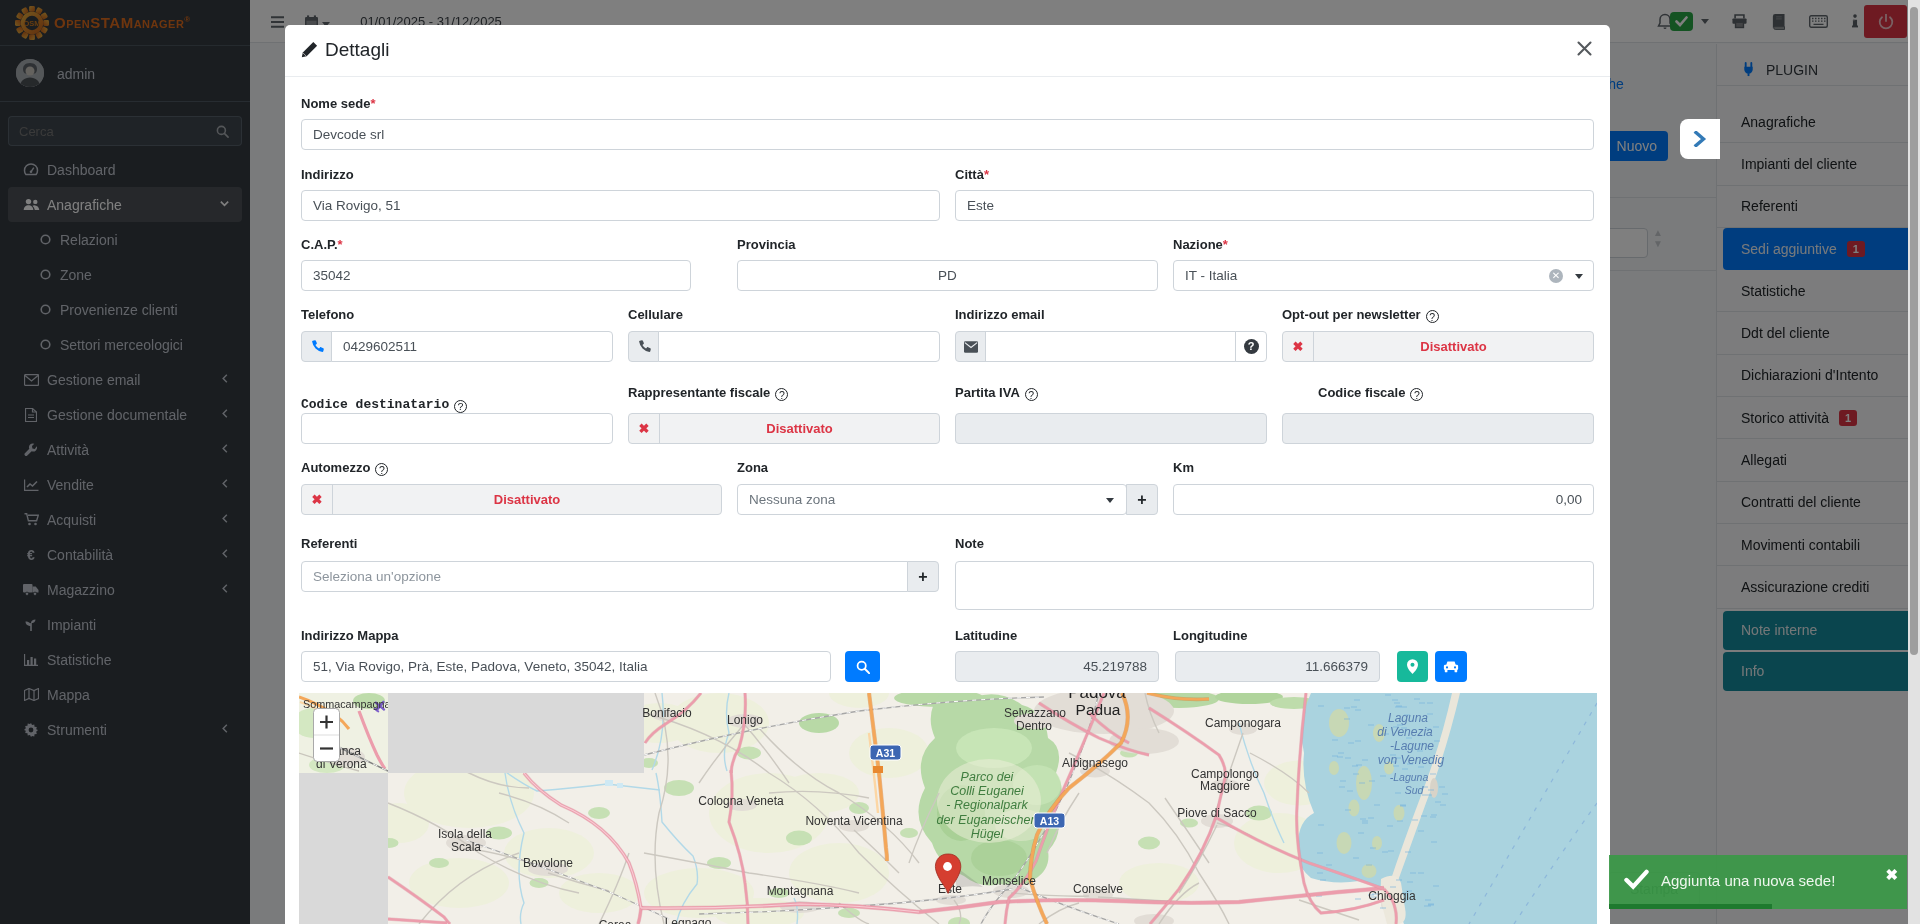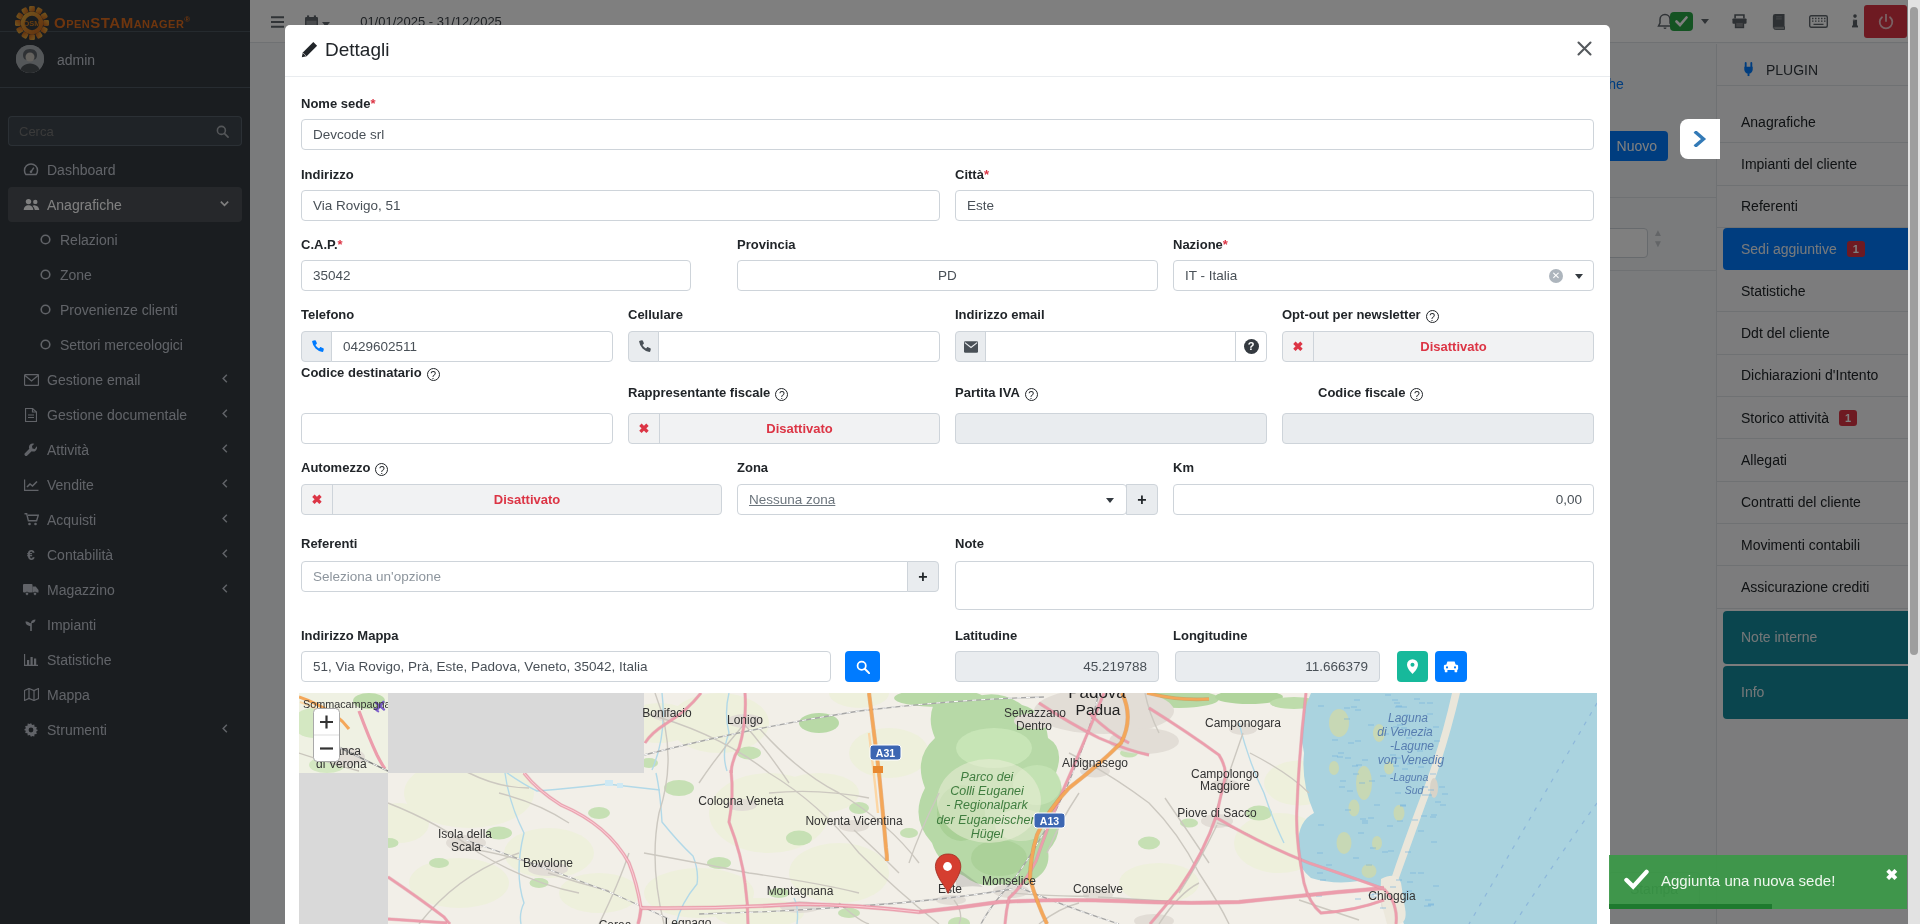--- a/index.html
+++ b/index.html
@@ -3,40 +3,40 @@
 <meta charset="utf-8">
 <style>
 * { margin:0; padding:0; box-sizing:border-box; }
 html,body { width:1920px; height:924px; overflow:hidden; font-family:"Liberation Sans", sans-serif; }
 #stage { position:relative; width:1920px; height:924px; background:#f4f6f9; overflow:hidden; }
 
 #navbar { position:absolute; left:250px; top:0; width:1670px; height:43px; background:#fff; border-bottom:1px solid #dee2e6; }
 .nb-ic { position:absolute; top:0; height:43px; display:flex; align-items:center; justify-content:center; color:#495057; }
 
 #lsb { position:absolute; left:0; top:0; width:250px; height:924px; background:#343a40; color:#c2c7d0; }
-#brand { position:relative; height:32px; border-bottom:1px solid #4b545c; }
+#brand { position:relative; height:46px; border-bottom:1px solid #4b545c; }
 #userpanel { position:relative; height:56px; border-bottom:1px solid #4f5962; }
 .avatar { position:absolute; left:16px; top:13px; width:28px; height:28px; border-radius:50%; background:#9ea3a8; overflow:hidden; }
 #search { position:absolute; left:8px; top:116px; width:234px; height:30px; }
 #search input { width:196px; height:30px; background:#3f474e; border:1px solid #56606a; border-right:none; border-radius:4px 0 0 4px; color:#8b9198; padding:0 10px; font-size:13px; font-family:inherit; float:left;}
 #search .sbtn { float:left; width:38px; height:30px; background:#3f474e; border:1px solid #56606a; border-left:none; border-radius:0 4px 4px 0; display:flex; align-items:center; justify-content:center; }
 #lmenu { position:absolute; left:0; top:152px; width:250px; }
 .mi { position:relative; height:35px; display:flex; align-items:center; padding-left:13px; font-size:14px; color:#c2c7d0; margin:0 8px 0 8px; border-radius:4px; }
 .mi .ic { width:20px; margin-right:6px; text-align:center; font-size:13px; flex:none; display:flex; justify-content:center; align-items:center;}
 .mi.active { background:rgba(255,255,255,.12); color:#fff; }
 .mi .arr { position:absolute; right:12px; font-size:11px; color:#c2c7d0;}
 .mi.sub { padding-left:28px; }
 .mi.sub .ic { width:18px; margin-right:6px; }
 
 #content { position:absolute; left:250px; top:44px; right:0; bottom:0; background:#f4f6f9; }
 
 #rsb { position:absolute; left:1716px; top:44px; width:204px; height:880px; background:#f8f9fa; border-left:1px solid #dee2e6; }
 .rsb-item { position:relative; display:flex; align-items:center; padding-left:24px; font-size:14px; color:#212529; border-bottom:1px solid #dee2e6; height:42.3px; }
 .rsb-item.blue { background:#007bff; color:#f0f4f8; border-radius:4px; border-bottom:none; margin:0 6px; padding-left:18px;}
-.rsb-item.teal { background:#148a9c; color:#e8eef0; border-radius:4px; border-bottom:none; margin:2px 6px 0; padding-left:18px; height:53px;}
+.rsb-item.teal { background:#148a9c; color:#e8eef0; border-radius:4px; border-bottom:none; margin:2px 6px 0; padding-left:18px; height:39px;}
 .badge1 { display:inline-block; margin-left:10px; background:#dc3545; color:#fff; font-size:11px; font-weight:bold; border-radius:3px; padding:2px 6px; }
 
 #backdrop { position:absolute; left:0; top:0; width:1920px; height:924px; background:rgba(0,0,0,0.5); }
 
 #chev { position:absolute; left:1680px; top:119px; width:40px; height:40px; background:#fff; border-radius:8px 0 0 8px; display:flex; align-items:center; justify-content:center; }
 
 #modal { position:absolute; left:285px; top:25px; width:1325px; height:1300px; background:#fff; border-radius:5px 5px 0 0; }
 #mhead { position:relative; height:52px; border-bottom:1px solid #e9ecef; }
 #mtitle { position:absolute; left:16px; top:14px; font-size:19px; color:#212529; }
 #mclose { position:absolute; right:18px; top:12px; font-size:21px; color:#8a8f94; font-weight:bold;}
@@ -402,39 +402,39 @@
       <div class="inp" style="left:700px;top:306px;width:251px;border-radius:0;"></div>
       <div class="app" style="left:950px;top:306px;width:32px;">
           <div style="width:15px;height:15px;border-radius:50%;background:#343a40;color:#fff;font-size:11px;font-weight:bold;text-align:center;line-height:15px;">?</div>
         </div>
       <div class="lbl" style="left:997px;top:282px;">Opt-out per newsletter<span class="qm">?</span></div>
       <div class="toggle" style="left:997px;top:306px;width:312px;">
           <div class="tx">✖</div>
           <div class="tl">Disattivato</div>
         </div>
 
-      <div class="lbl" style="left:16px;top:340px;">Codice destinatario<span class="qm">?</span></div>
+      <div class="lbl" style="left:16px;top:372px;font-family:Liberation Mono, monospace;">Codice destinatario<span class="qm">?</span></div>
       <div class="inp" style="left:16px;top:388px;width:312px;"></div>
       <div class="lbl" style="left:343px;top:360px;">Rappresentante fiscale<span class="qm">?</span></div>
       <div class="toggle" style="left:343px;top:388px;width:312px;">
           <div class="tx">✖</div>
           <div class="tl">Disattivato</div>
         </div>
       <div class="lbl" style="left:670px;top:360px;">Partita IVA<span class="qm">?</span></div>
       <div class="inp dis" style="left:670px;top:388px;width:312px;"></div>
       <div class="lbl" style="left:997px;top:360px;margin-left:36px;">Codice fiscale<span class="qm">?</span></div>
       <div class="inp dis" style="left:997px;top:388px;width:312px;"></div>
 
       <div class="lbl" style="left:16px;top:435px;">Automezzo<span class="qm">?</span></div>
       <div class="toggle" style="left:16px;top:459px;width:421px;">
           <div class="tx">✖</div>
           <div class="tl">Disattivato</div>
         </div>
       <div class="lbl" style="left:452px;top:435px;">Zona</div>
-      <div class="inp" style="left:452px;top:459px;width:390px;color:#6c757d;text-decoration:underline;">Nessuna zona<span class="caret" style="position:absolute;right:12px;top:13px;"></span></div>
+      <div class="inp" style="left:452px;top:459px;width:390px;color:#6c757d;">Nessuna zona<span class="caret" style="position:absolute;right:12px;top:13px;"></span></div>
       <div class="plusbtn" style="left:841px;top:459px;">+</div>
       <div class="lbl" style="left:888px;top:435px;">Km</div>
       <div class="inp" style="left:888px;top:459px;width:421px;justify-content:flex-end;">0,00</div>
 
       <div class="lbl" style="left:16px;top:511px;">Referenti</div>
       <div class="inp" style="left:16px;top:536px;width:607px;color:#8d959d;border-radius:4px 0 0 4px;">Seleziona un'opzione</div>
       <div class="plusbtn" style="left:622px;top:536px;">+</div>
       <div class="lbl" style="left:670px;top:511px;">Note</div>
       <div class="inp" style="left:670px;top:536px;width:639px;height:49px;"></div>
 

